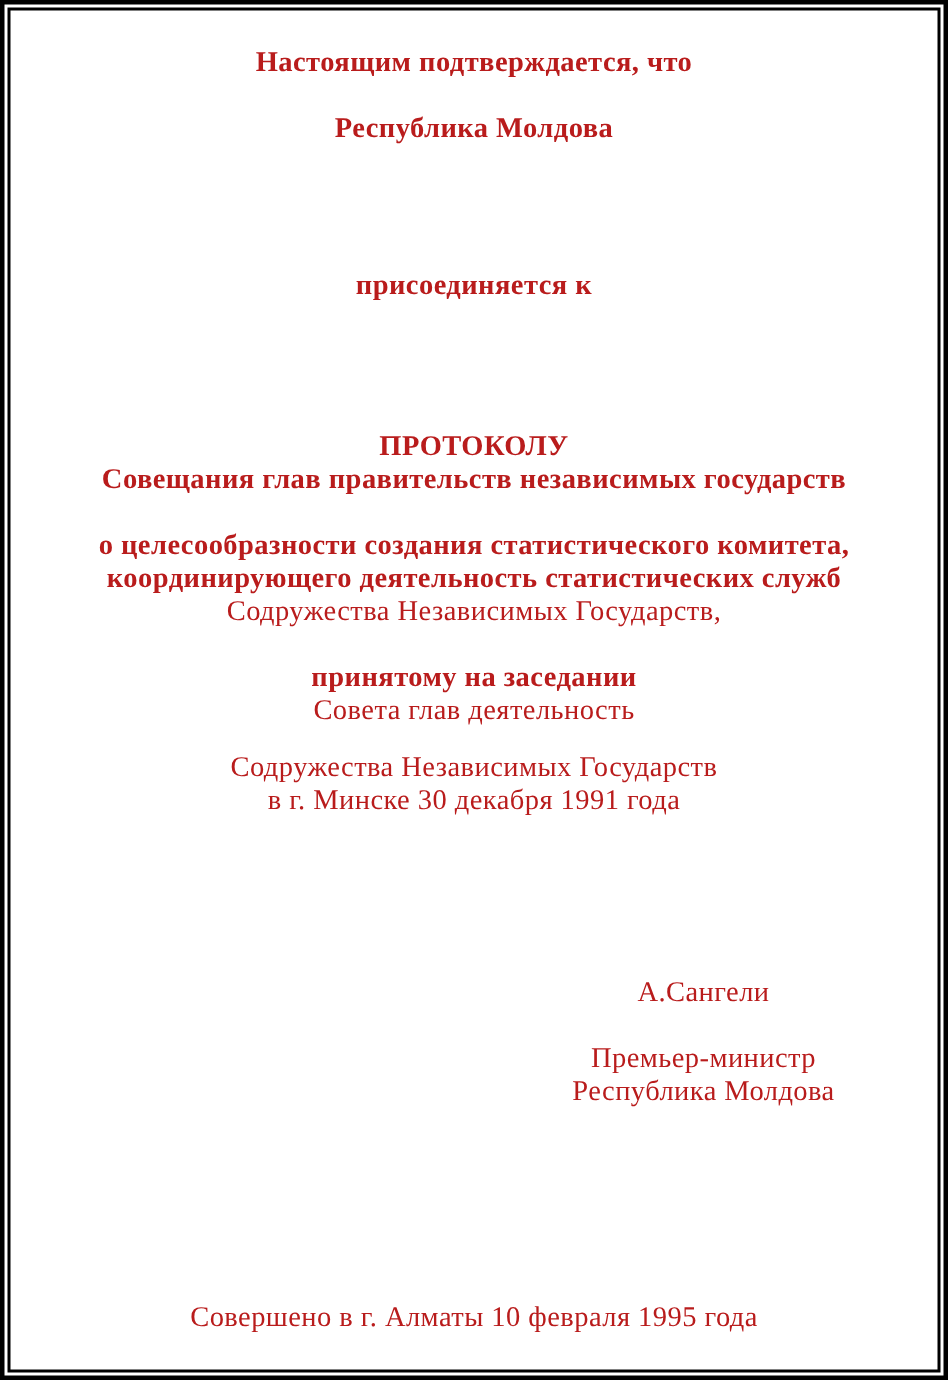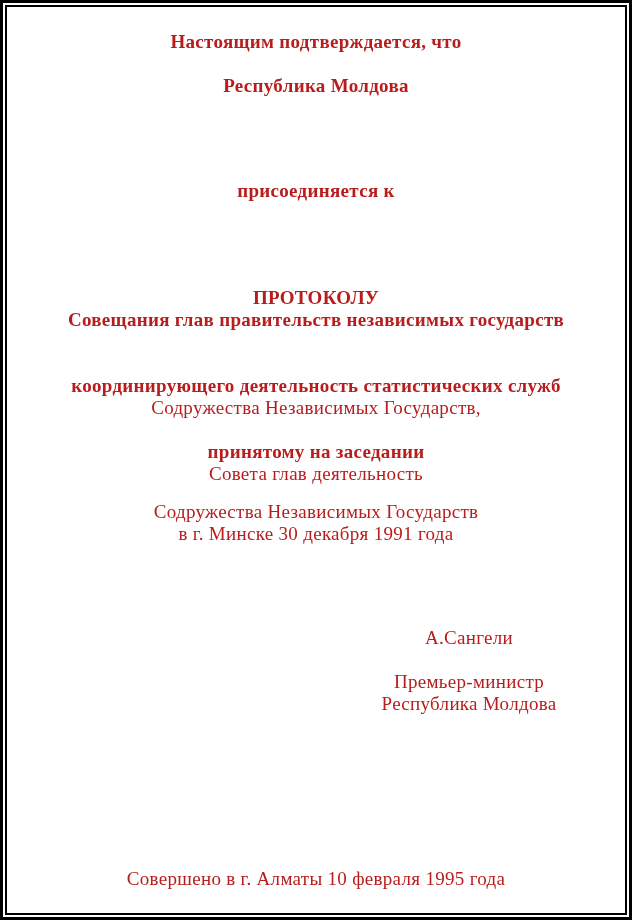--- a/index.html
+++ b/index.html
@@ -45,21 +45,21 @@
   .pos-subject2  { top: 372px; }
   .pos-subject3  { top: 394px; }
   .pos-adopt1    { top: 438px; }
   .pos-adopt2    { top: 460px; }
   .pos-adopt3    { top: 482px; margin-top: 16px; }
   .pos-placedate { top: 520px; }
   .pos-footer    { top: 865px; }
 
   .signature-block {
     position: absolute;
-    top: 624px;
+    top: 648px;
     left: 316px;
     width: 300px;
     height: 95px;
   }
   .signature-block .line {
     left: 0;
     right: 0;
   }
   .sig-name   { top: 0; }
   .sig-title1 { top: 44px; }
@@ -74,20 +74,21 @@
   <div class="line bold pos-certify">Настоящим подтверждается, что</div>
 
   <div class="line bold pos-country">Республика Молдова</div>
 
   <div class="line bold pos-accession">присоединяется к</div>
 
   <div class="line pos-title">ПРОТОКОЛУ</div>
 
   <div class="line bold pos-subtitle">Совещания глав правительств независимых государств</div>
 
+  <div class="line bold pos-subject1">о целесообразности создания статистического комитета,</div>
 
   <div class="line bold pos-subject2">координирующего деятельность статистических служб</div>
 
   <div class="line pos-subject3">Содружества Независимых Государств,</div>
 
   <div class="line bold pos-adopt1">принятому на заседании</div>
 
   <div class="line pos-adopt2">Совета глав деятельность</div>
 
   <div class="line pos-adopt3">Содружества Независимых Государств</div>

